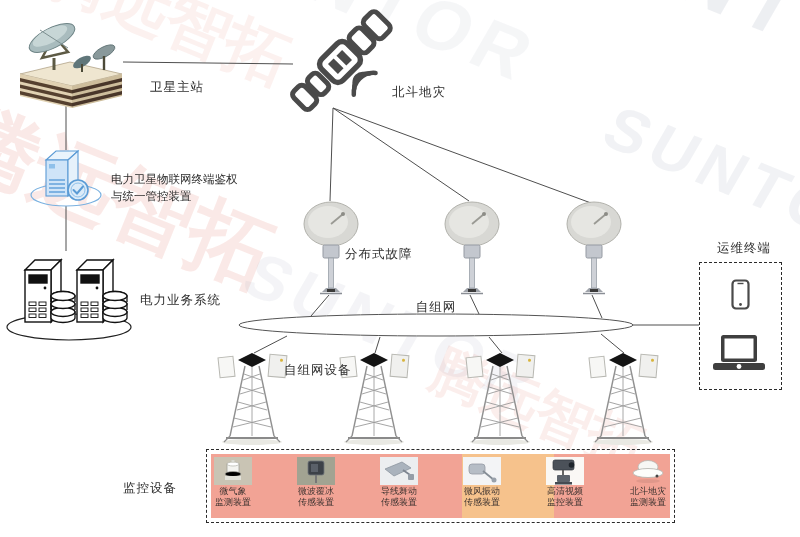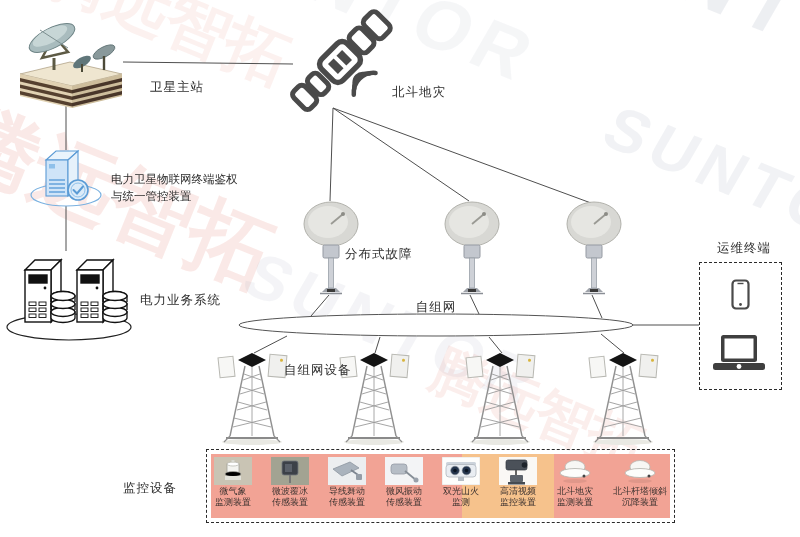--- a/index.html
+++ b/index.html
@@ -386,33 +386,20 @@
       <div class="dev">
         <svg width="38" height="28" viewBox="0 0 38 28">
           <rect width="38" height="28" fill="#f3f4f6"></rect>
           <rect x="6" y="7" width="16" height="10" rx="3" fill="#b6bdc6" stroke="#949ba4" stroke-width="0.8"></rect>
           <line x1="20" y1="14" x2="31" y2="23" stroke="#858d96" stroke-width="1.8"></line>
           <circle cx="31" cy="23" r="2.5" fill="#99a1ab"></circle>
         </svg>
         <div class="dl"><span>微风振动</span><br><span>传感装置</span></div>
       </div>
 
-      <div class="dev">
-        <svg width="38" height="28" viewBox="0 0 38 28">
-          <rect width="38" height="28" fill="#fdfdfc" stroke="#ddd" stroke-width="0.8"></rect>
-          <rect x="4" y="5" width="30" height="3.5" rx="1.5" fill="#ccd3db"></rect>
-          <rect x="4" y="7.5" width="30" height="12.5" rx="3" fill="#e9edf2" stroke="#aeb5bd" stroke-width="0.8"></rect>
-          <circle cx="13" cy="13.5" r="4.3" fill="#24344c" stroke="#7c848e" stroke-width="0.6"></circle>
-          <circle cx="24.5" cy="13.5" r="4.3" fill="#24344c" stroke="#7c848e" stroke-width="0.6"></circle>
-          <circle cx="13" cy="13.5" r="1.8" fill="#0b1523"></circle>
-          <circle cx="24.5" cy="13.5" r="1.8" fill="#0b1523"></circle>
-          <rect x="16" y="20" width="6" height="4" fill="#b6bdc5"></rect>
-        </svg>
-        <div class="dl"><span>双光山火</span><br><span>监测</span></div>
-      </div>
 
       <div class="dev">
         <svg width="38" height="28" viewBox="0 0 38 28">
           <rect width="38" height="28" fill="#faf8f5"></rect>
           <rect x="7" y="3" width="21" height="10" rx="2" fill="#4b5159" stroke="#31363d" stroke-width="0.7"></rect>
           <circle cx="25.5" cy="8" r="2.8" fill="#1e242b"></circle>
           <line x1="17" y1="13" x2="17" y2="18" stroke="#555" stroke-width="1.8"></line>
           <rect x="11" y="18" width="13" height="7" rx="1" fill="#5d636b"></rect>
           <rect x="9" y="25" width="17" height="2.5" fill="#454b52"></rect>
         </svg>
@@ -422,26 +409,17 @@
       <div class="dev">
         <svg width="38" height="28" viewBox="0 0 38 28">
           <ellipse cx="19" cy="24" rx="12" ry="2" fill="rgba(0,0,0,0.07)"></ellipse>
           <ellipse cx="19" cy="10" rx="10" ry="6.5" fill="#f7f7f4" stroke="#b8b8b2" stroke-width="0.8"></ellipse>
           <ellipse cx="19" cy="16" rx="15" ry="4.5" fill="#fdfdfb" stroke="#b0b0aa" stroke-width="0.8"></ellipse>
           <circle cx="28" cy="19" r="1.5" fill="#444"></circle>
         </svg>
         <div class="dl"><span>北斗地灾</span><br><span>监测装置</span></div>
       </div>
 
-      <div class="dev">
-        <svg width="38" height="28" viewBox="0 0 38 28">
-          <ellipse cx="19" cy="24" rx="12" ry="2" fill="rgba(0,0,0,0.07)"></ellipse>
-          <ellipse cx="19" cy="10" rx="10" ry="6.5" fill="#f7f7f4" stroke="#b8b8b2" stroke-width="0.8"></ellipse>
-          <ellipse cx="19" cy="16" rx="15" ry="4.5" fill="#fdfdfb" stroke="#b0b0aa" stroke-width="0.8"></ellipse>
-          <circle cx="28" cy="19" r="1.5" fill="#444"></circle>
-        </svg>
-        <div class="dl"><span>北斗杆塔倾斜</span><br><span>沉降装置</span></div>
-      </div>
 
     </div>
   </div>
 
 </div>
 
 </body></html>

